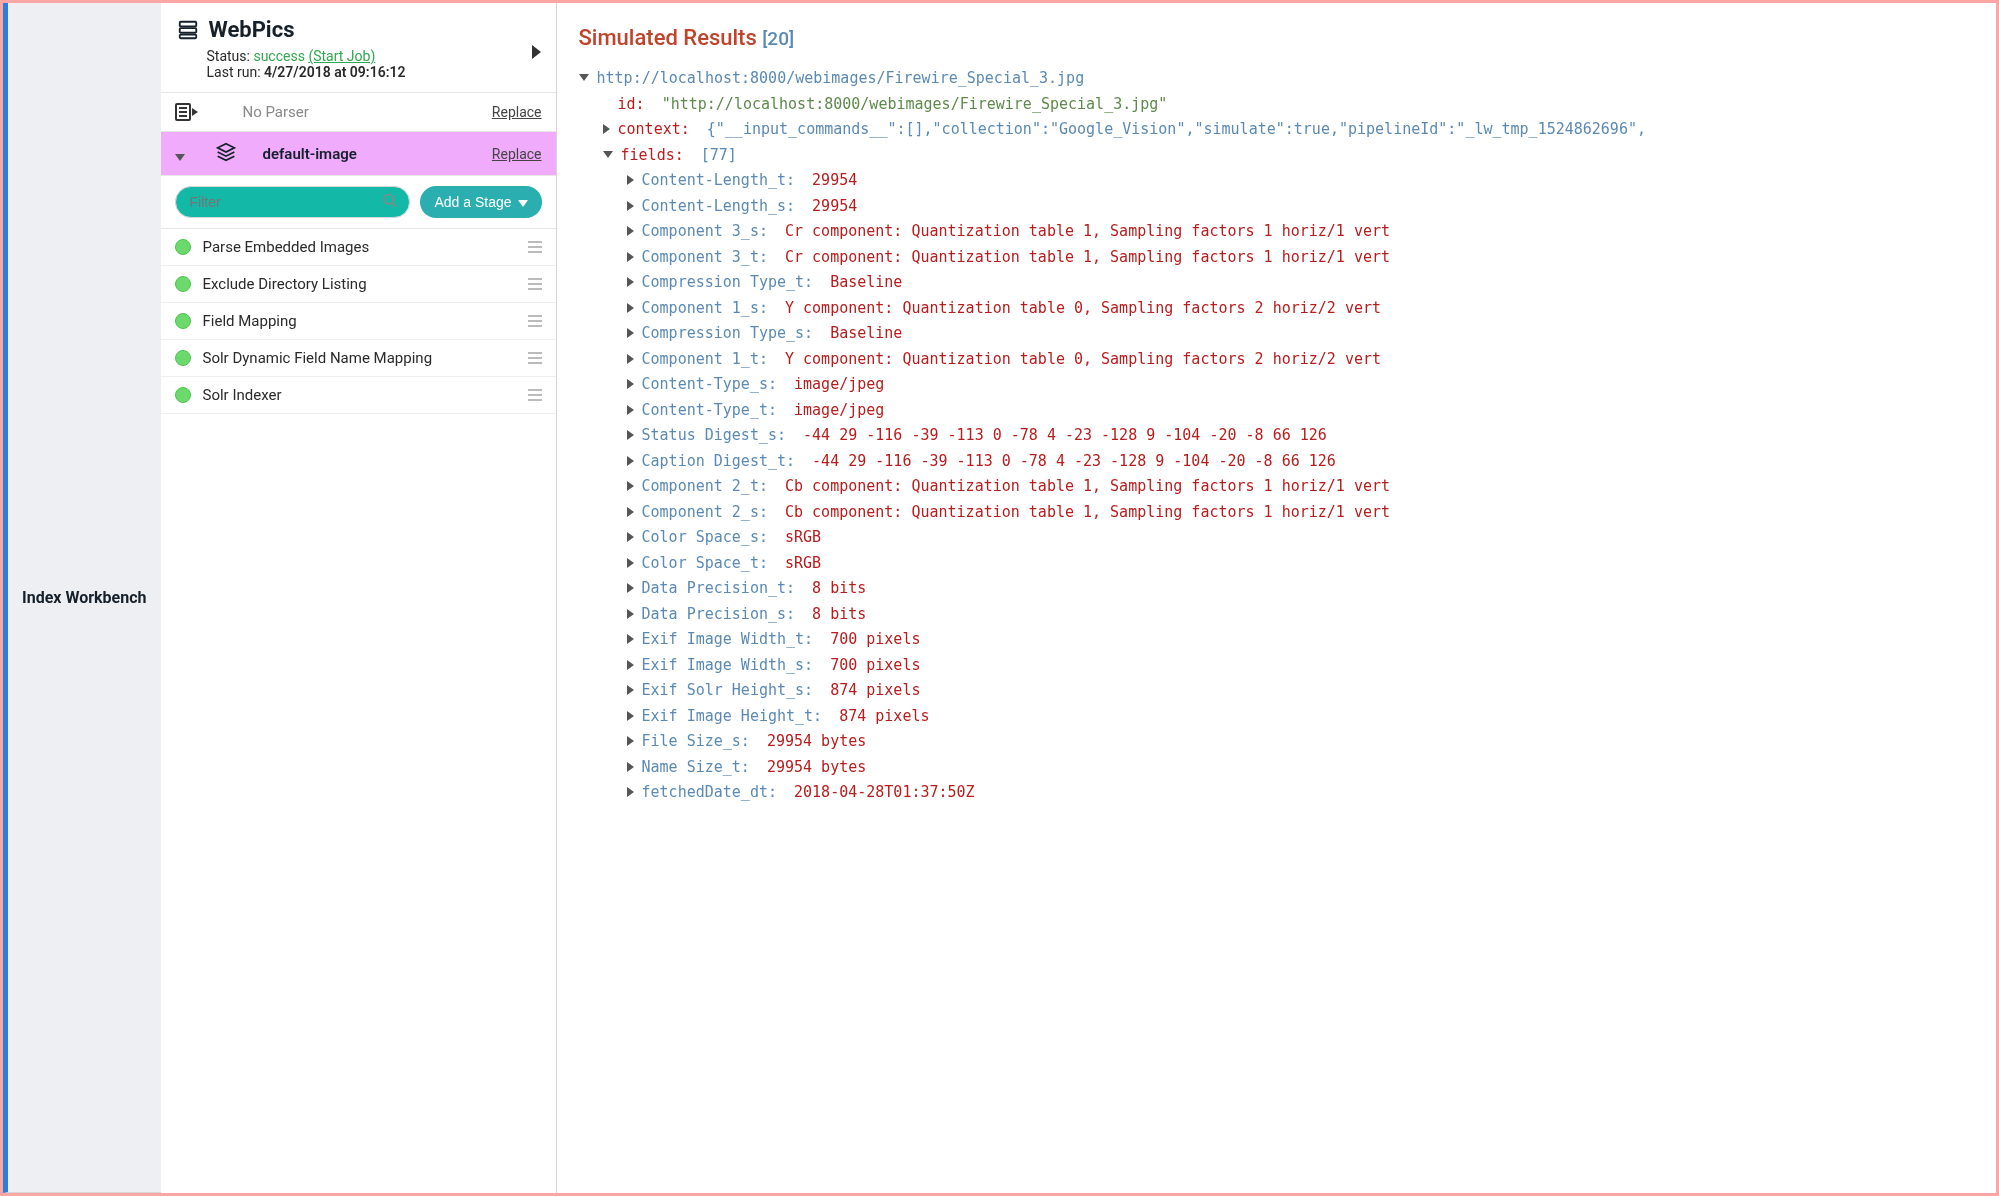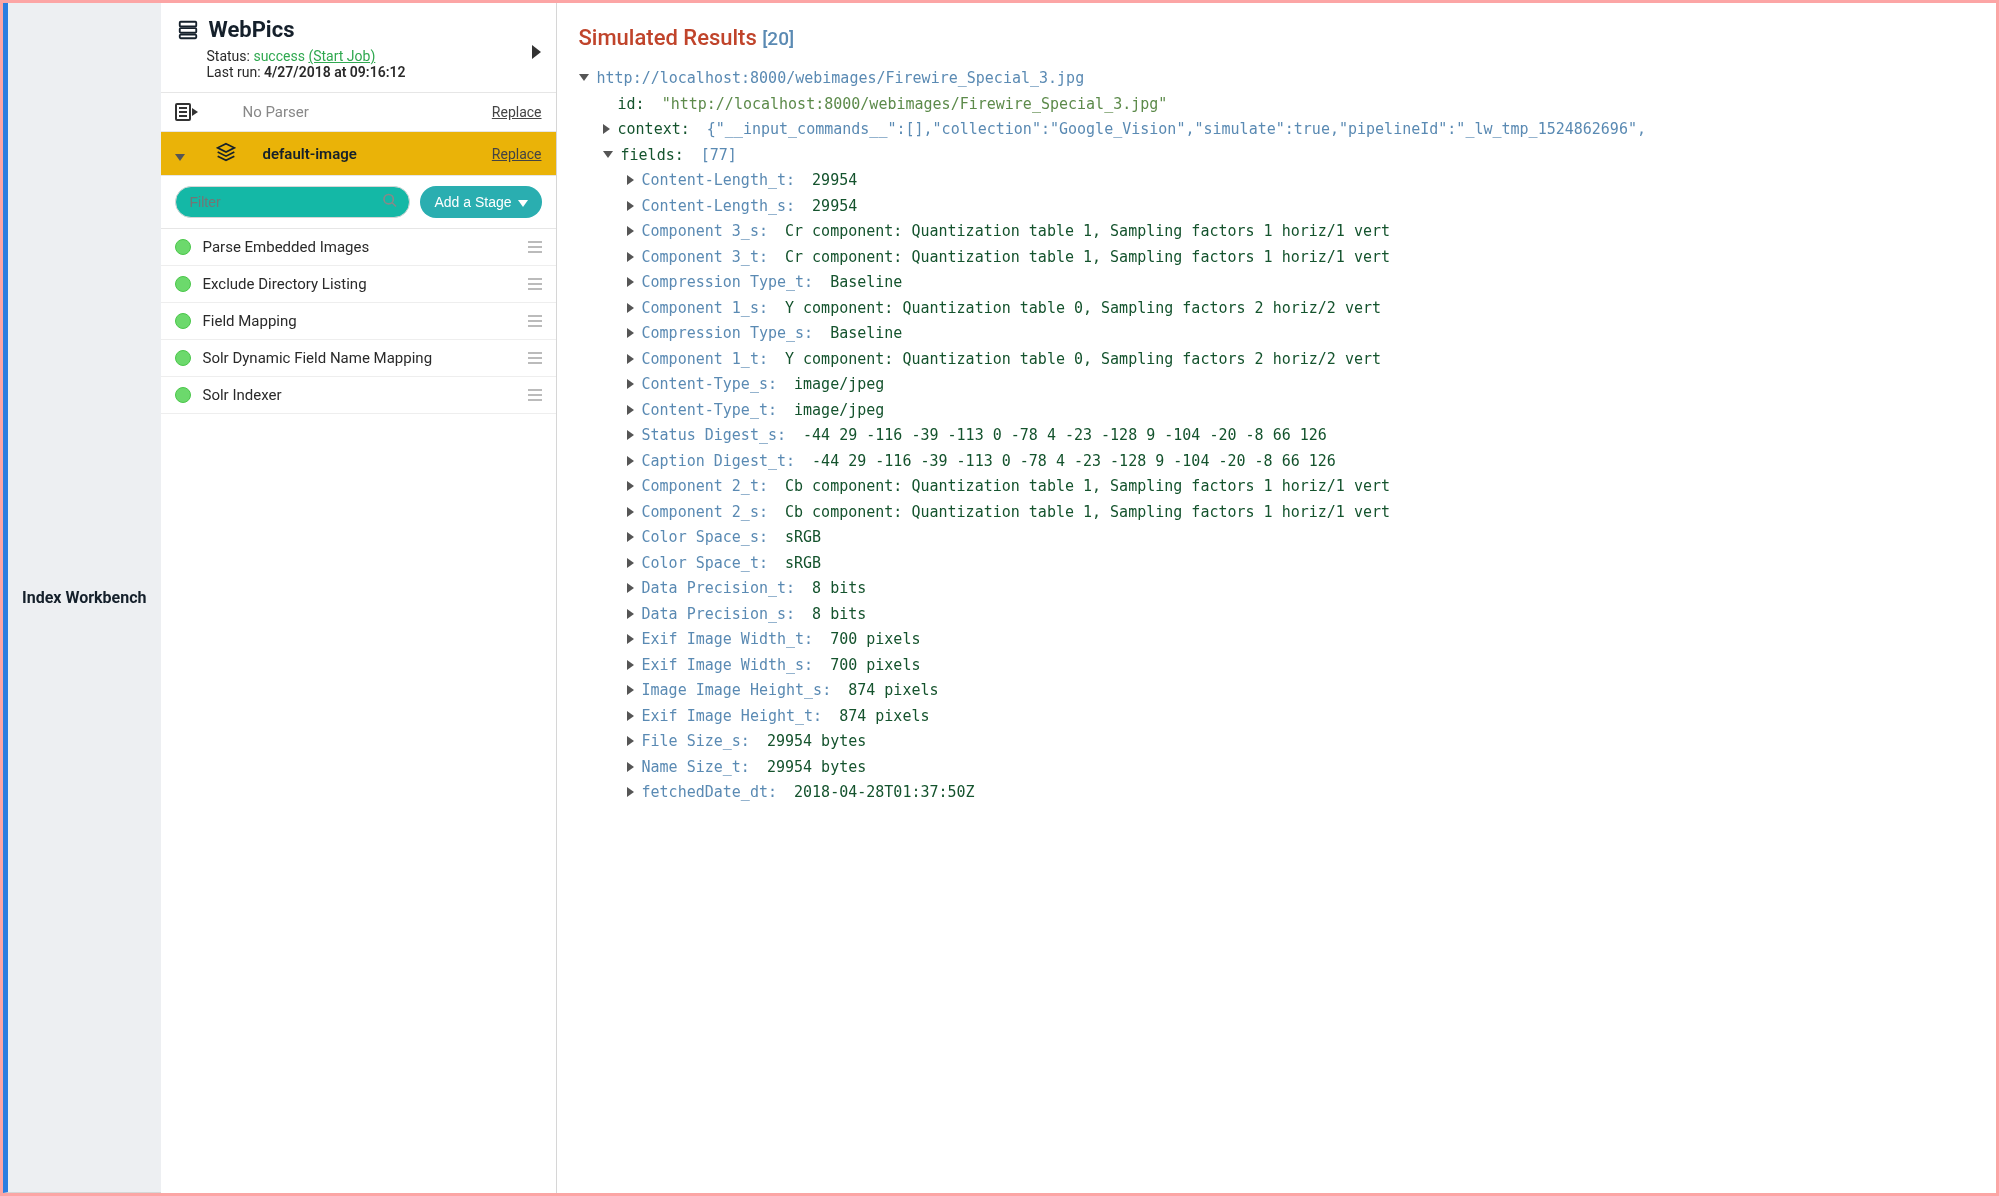--- a/index.html
+++ b/index.html
@@ -85,21 +85,21 @@
   .parser-row { background: #fff; gap: 44px; }
   .parser-icon svg { display:block; }
   .parser-label { flex:1; color:#888; font-size:15px; }
   .replace-link {
     color: #444;
     text-decoration: underline;
     font-size: 14px;
     cursor: pointer;
   }
   .pipeline-row {
-    background: #eab308;
+    background: #f0abfc;
     gap: 27px;
   }
   .pipeline-label {
     flex:1;
     font-weight: 600;
     font-size: 15px;
     color: #15202b;
   }
   .filter-row {
     display: flex;
@@ -197,21 +197,21 @@
   .caret.right {
     border-width: 5px 0 5px 7px;
     border-color: transparent transparent transparent #555;
   }
   .caret.down {
     border-width: 7px 5px 0 5px;
     border-color: #555 transparent transparent transparent;
     margin-top: 8px;
   }
   .k { color: #5a8ab3; }
-  .v { color: #14532d; }
+  .v { color: #b91c1c; }
   .vstr { color: #5c8a4a; }
   .vcount { color: #5a8ab3; }
   .ind1 { padding-left: 24px; }
   .ind2 { padding-left: 48px; }
 </style>
 </head>
 <body>
 
 <div class="app">
 
@@ -495,21 +495,21 @@
             <span class="v">700 pixels</span>
           </div>
           <div class="tree-row ind2">
             <span class="caret right"></span>
             <span class="k">Exif Image Width_s:</span>
             <span>&nbsp;</span>
             <span class="v">700 pixels</span>
           </div>
           <div class="tree-row ind2">
             <span class="caret right"></span>
-            <span class="k">Image Image Height_s:</span>
+            <span class="k">Exif Solr Height_s:</span>
             <span>&nbsp;</span>
             <span class="v">874 pixels</span>
           </div>
           <div class="tree-row ind2">
             <span class="caret right"></span>
             <span class="k">Exif Image Height_t:</span>
             <span>&nbsp;</span>
             <span class="v">874 pixels</span>
           </div>
           <div class="tree-row ind2">

